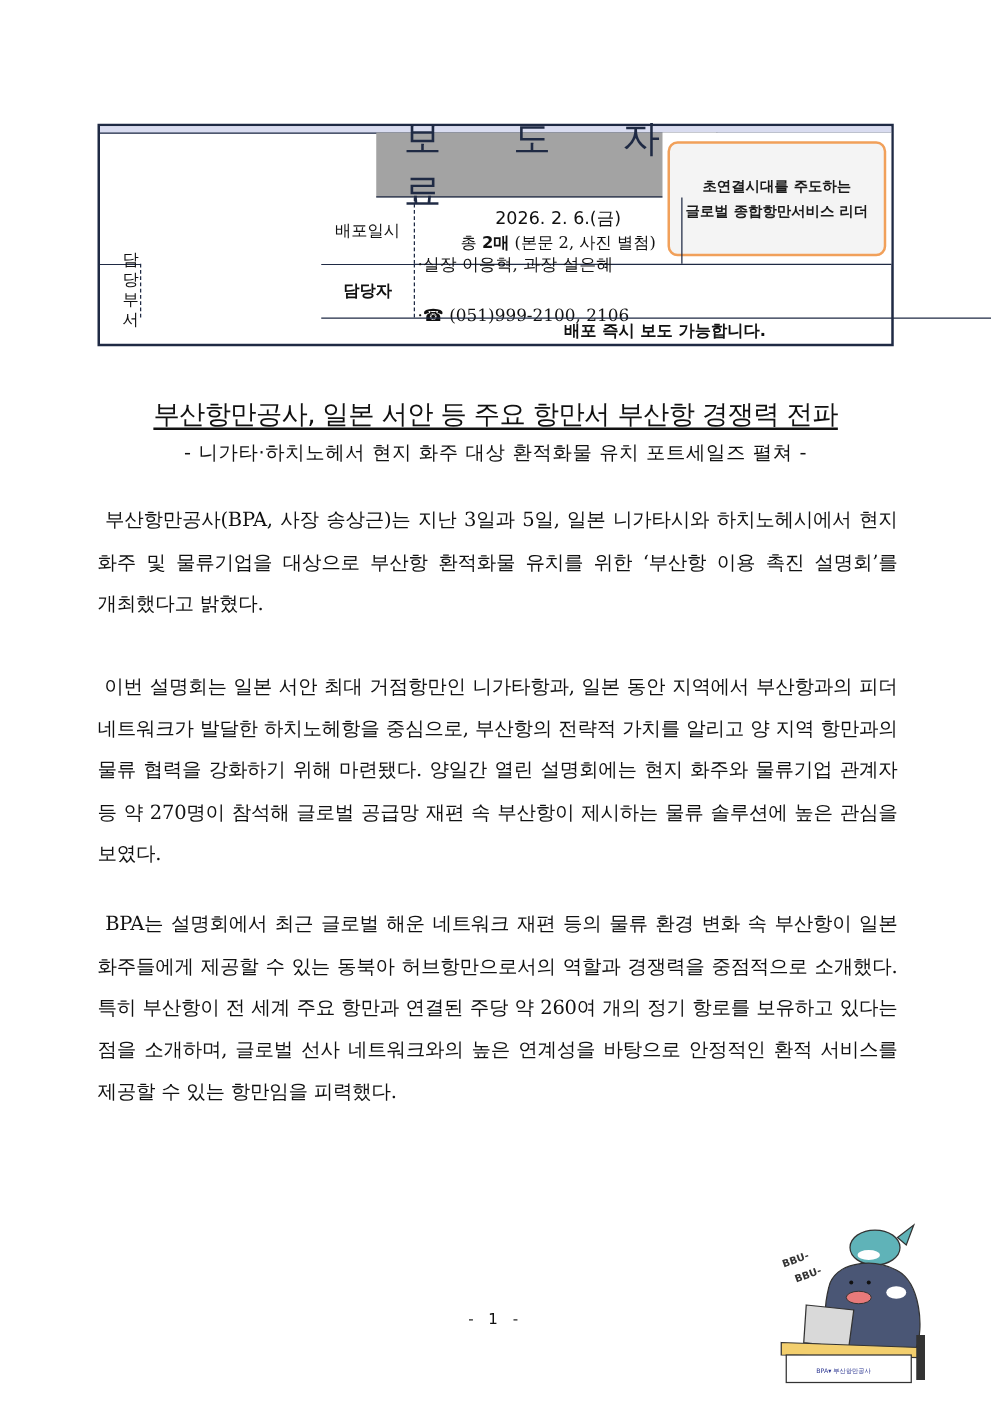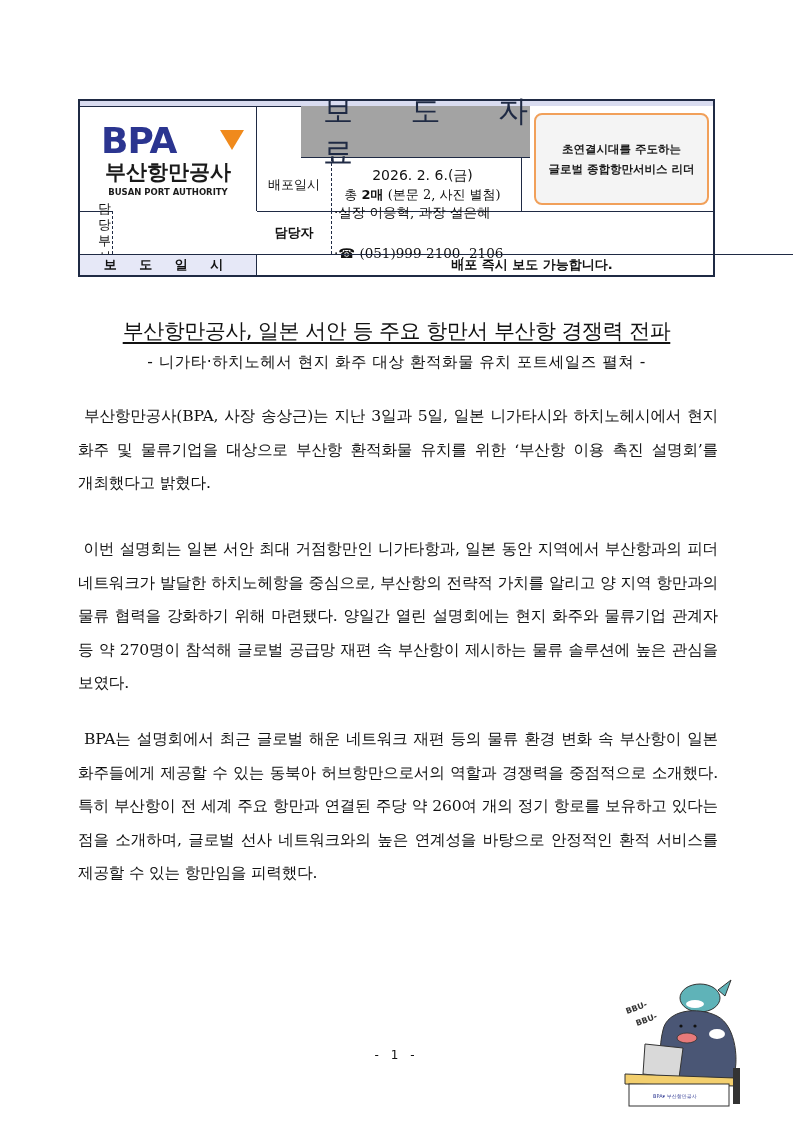--- a/index.html
+++ b/index.html
@@ -28,21 +28,21 @@
   .title-text { font-size: 30px; letter-spacing: 24px; color: #1f2a44; margin-left: 22px; }
 
   .slogan-cell { left: 450px; top: 5px; width: 183px; height: 105px; background: #fff;
          display: flex; align-items: center; justify-content: center; }
   .slogan-box { width: 171px; height: 88px; border: 2px solid #f1a05a; border-radius: 8px;
          background: #f4f4f4; display: flex; flex-direction: column; justify-content: center; align-items: center; }
   .slogan-box span { font-family: "DejaVu Sans", sans-serif; font-weight: bold; font-size: 11.5px; line-height: 20px; color: #1a1a1a; }
 
   .dist-label { left: 177px; top: 57px; width: 75px; height: 53px; border-right: 1px dashed #1f2a44;
          display: flex; align-items: center; justify-content: center; font-family: "DejaVu Sans", sans-serif; font-size: 13px; }
-  .dist-value { left: 244px; top: 57px; width: 198px; height: 53px; border-right: 1px solid #1f2a44;
+  .dist-value { left: 268px; top: 57px; width: 198px; height: 53px; border-right: 1px solid #1f2a44;
          display: flex; flex-direction: column; justify-content: center; align-items: center; }
   .dist-date { font-family: "DejaVu Sans", sans-serif; font-size: 14px; line-height: 20px; }
   .dist-pages { font-size: 13px; line-height: 20px; }
   .dist-pages b { font-family: "DejaVu Sans", sans-serif; }
 
   .row2 { top: 110px; height: 43px; border-top: 1px solid #1f2a44; }
   .dept-label { left: 0; width: 33px; border-right: 1px dashed #1f2a44; display: flex; flex-direction: column;
          justify-content: center; align-items: center; font-family: "DejaVu Sans", sans-serif; font-size: 13px; line-height: 16px; padding-left: 18px; }
   .dept-value { left: 33px; width: 144px; border-right: 1px solid #1f2a44; display: flex; align-items: center;
          justify-content: center; font-size: 13.5px; }
@@ -77,26 +77,20 @@
 
   .pagenum { position: absolute; left: 0; width: 793px; top: 1048px; text-align: center;
          font-family: "DejaVu Sans", sans-serif; font-size: 12px; letter-spacing: 4px; }
 </style>
 </head>
 <body>
 
 <div class="hdr">
   <div class="hdr-topband"></div>
 
-  <div class="cell logo-cell">
-    <div class="logo-bpa">BPA</div>
-    <div class="logo-tri"></div>
-    <div class="logo-ko">부산항만공사</div>
-    <div class="logo-en">BUSAN PORT AUTHORITY</div>
-  </div>
 
   <div class="cell title-cell">
     <span class="title-text">보 도 자 료</span>
   </div>
 
   <div class="cell slogan-cell">
     <div class="slogan-box">
       <span>초연결시대를 주도하는</span>
       <span>글로벌 종합항만서비스 리더</span>
     </div>
@@ -111,21 +105,20 @@
   <div class="cell row2 dept-label">
     <span>담당</span>
     <span>부서</span>
   </div>
   <div class="cell row2 contact-label">담당자</div>
   <div class="cell row2 contact-value">
     <div>·실장 이응혁, 과장 설은혜</div>
     <div>·<span>☎</span> <span>(051)999-2100, 2106</span></div>
   </div>
 
-  <div class="cell row3 release-label">보 도 일 시</div>
   <div class="cell row3 release-value">배포 즉시 보도 가능합니다.</div>
 </div>
 
 <div class="headline"><span>부산항만공사, 일본 서안 등 주요 항만서 부산항 경쟁력 전파</span></div>
 <div class="subheadline">- 니가타·하치노헤서 현지 화주 대상 환적화물 유치 포트세일즈 펼쳐 -</div>
 
 <div class="body-text p1">&nbsp;부산항만공사(BPA, 사장 송상근)는 지난 3일과 5일, 일본 니가타시와 하치노헤시에서 현지 화주 및 물류기업을 대상으로 부산항 환적화물 유치를 위한 ‘부산항 이용 촉진 설명회’를 개최했다고 밝혔다.</div>
 <div class="body-text p2">&nbsp;이번 설명회는 일본 서안 최대 거점항만인 니가타항과, 일본 동안 지역에서 부산항과의 피더 네트워크가 발달한 하치노헤항을 중심으로, 부산항의 전략적 가치를 알리고 양 지역 항만과의 물류 협력을 강화하기 위해 마련됐다. 양일간 열린 설명회에는 현지 화주와 물류기업 관계자 등 약 270명이 참석해 글로벌 공급망 재편 속 부산항이 제시하는 물류 솔루션에 높은 관심을 보였다.</div>
 <div class="body-text p3">&nbsp;BPA는 설명회에서 최근 글로벌 해운 네트워크 재편 등의 물류 환경 변화 속 부산항이 일본 화주들에게 제공할 수 있는 동북아 허브항만으로서의 역할과 경쟁력을 중점적으로 소개했다. 특히 부산항이 전 세계 주요 항만과 연결된 주당 약 260여 개의 정기 항로를 보유하고 있다는 점을 소개하며, 글로벌 선사 네트워크와의 높은 연계성을 바탕으로 안정적인 환적 서비스를 제공할 수 있는 항만임을 피력했다.</div>
 

